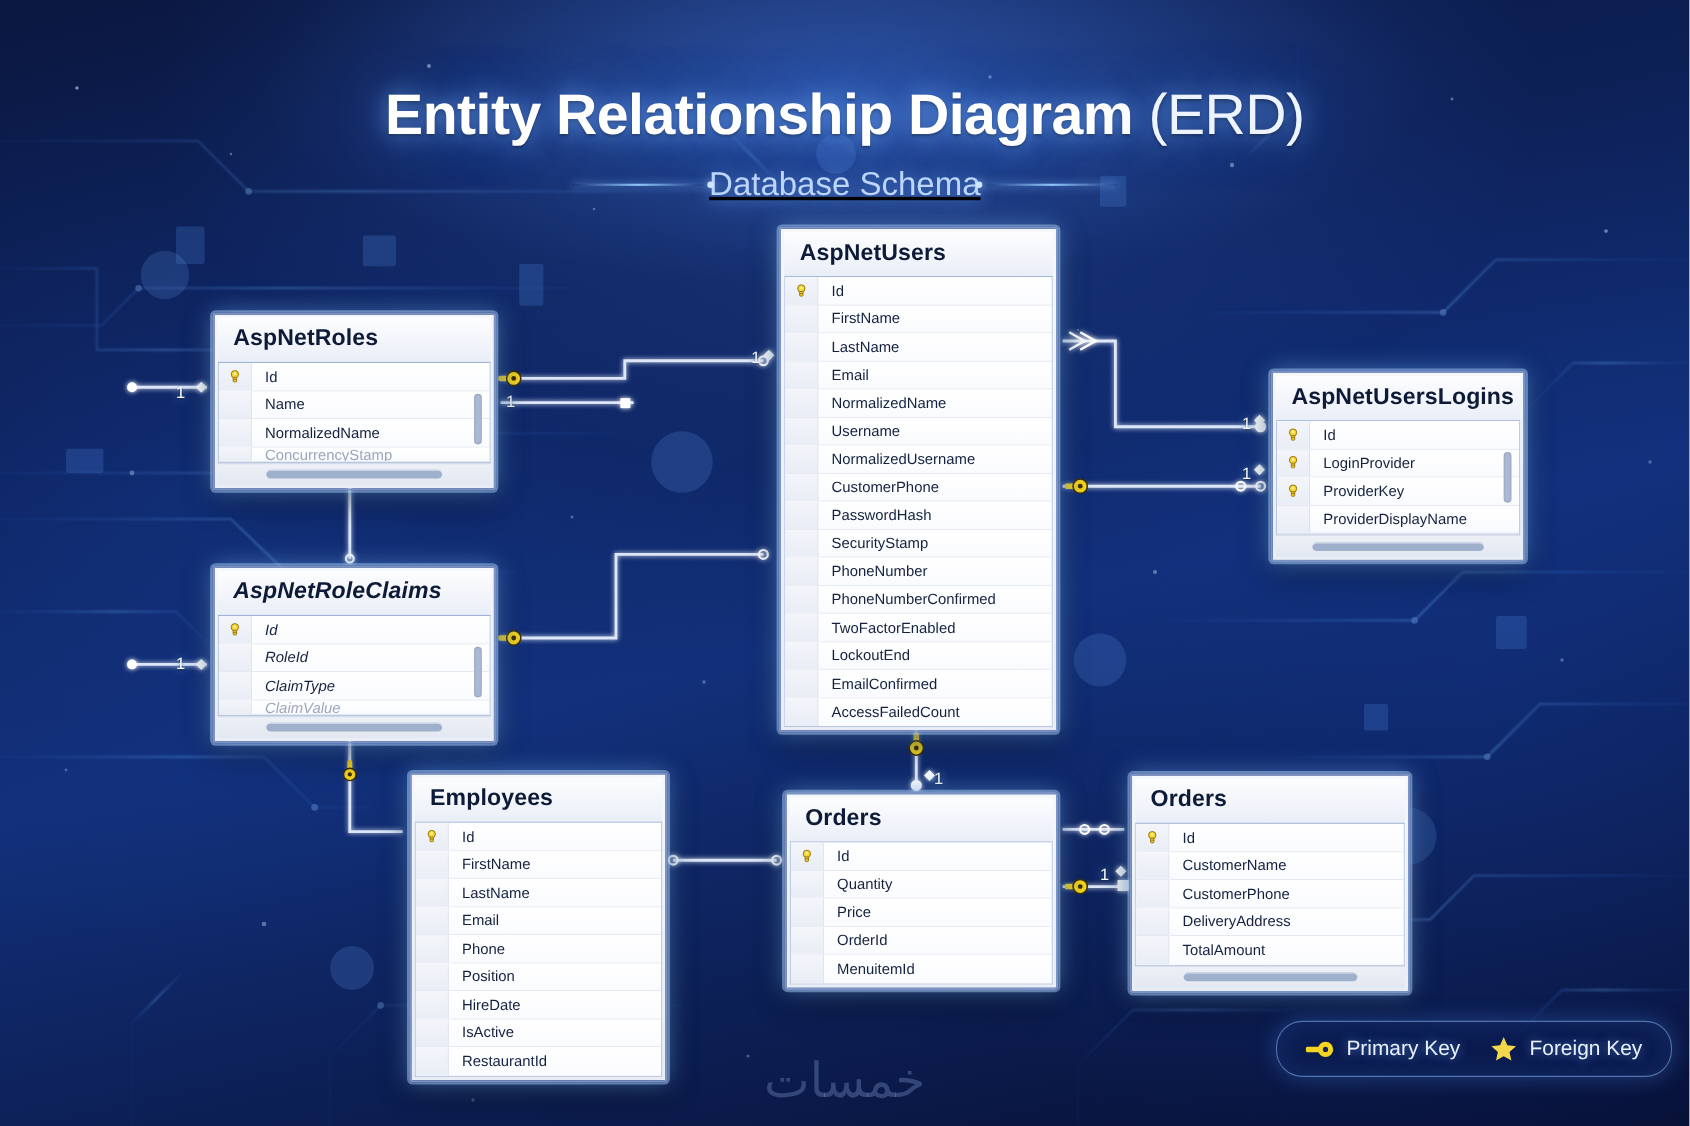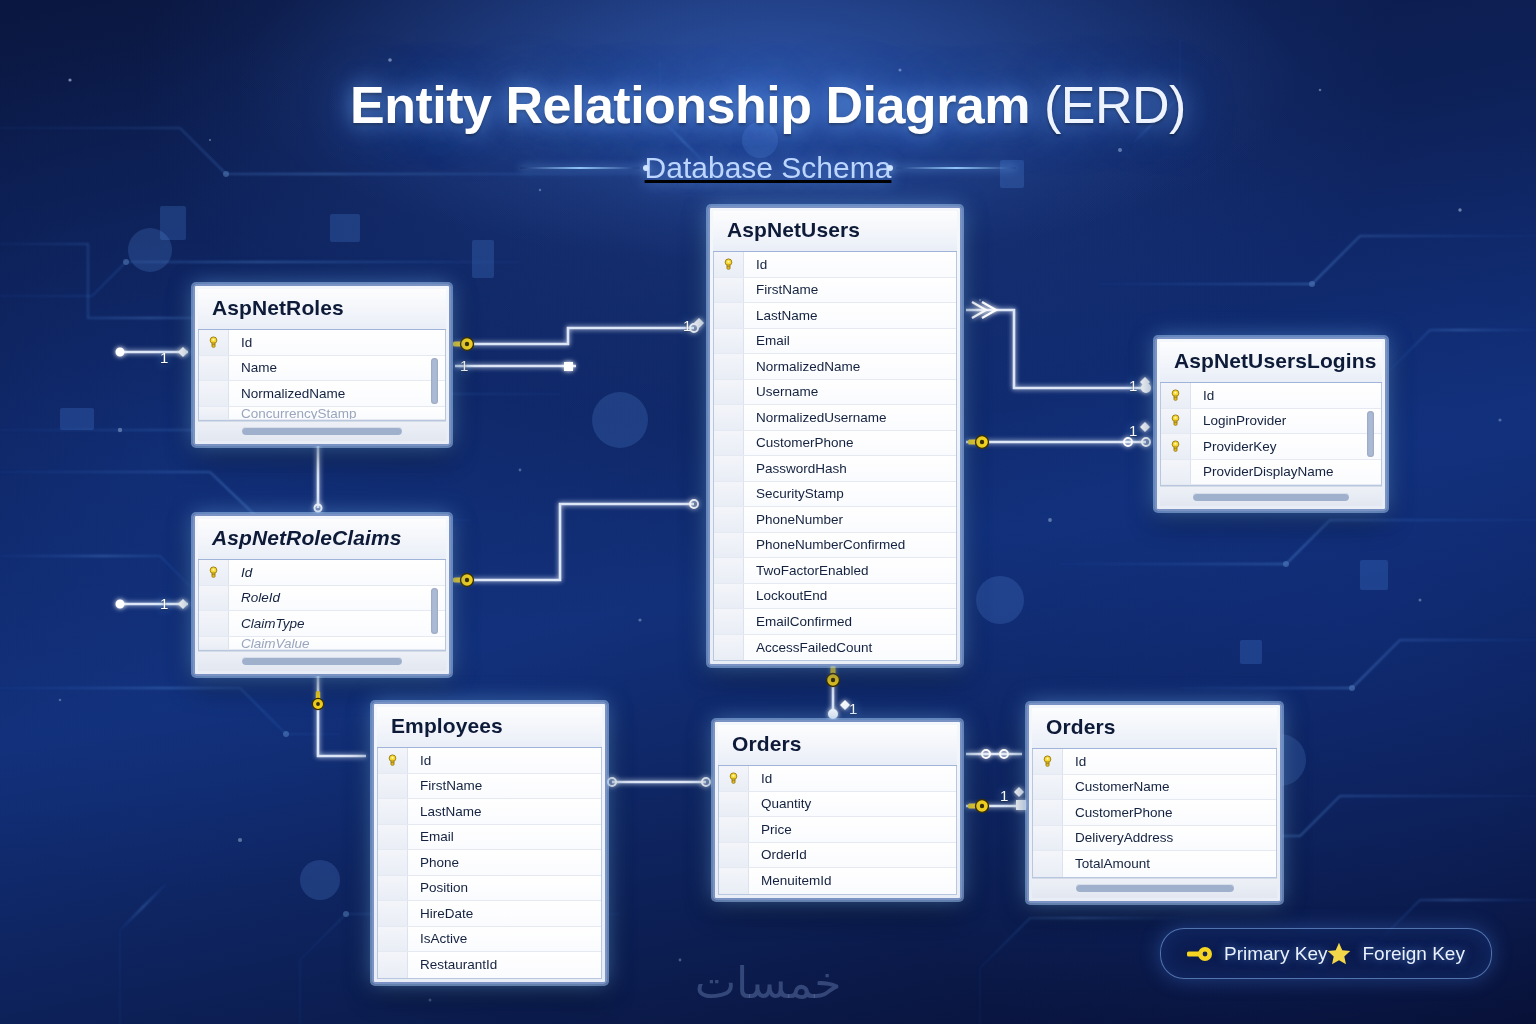--- a/index.html
+++ b/index.html
@@ -122,21 +122,21 @@
   
   .card-label {
     position:absolute; z-index:4;
     font-size: 15px; color:#ffffff; font-weight:400;
     text-shadow: 0 0 8px rgba(120,190,255,.9), 0 1px 2px rgba(0,0,0,.6);
   }
 
   
   #legend {
     position:absolute; left:1160px; top:928px; z-index:7;
-    display:flex; align-items:center; 
+    display:flex; align-items:center; gap:28px;
     padding: 13px 26px;
     border: 1px solid rgba(140,190,255,.55);
     border-radius: 24px;
     background: rgba(14,32,86,.45);
     box-shadow: 0 0 20px rgba(80,140,240,.35), inset 0 0 24px rgba(60,120,220,.18);
     backdrop-filter: blur(1px);
   }
   .legend-item { display:flex; align-items:center; gap:11px; }
   .legend-item span.lbl {
     font-size: 19px; color:#e9f1ff;

